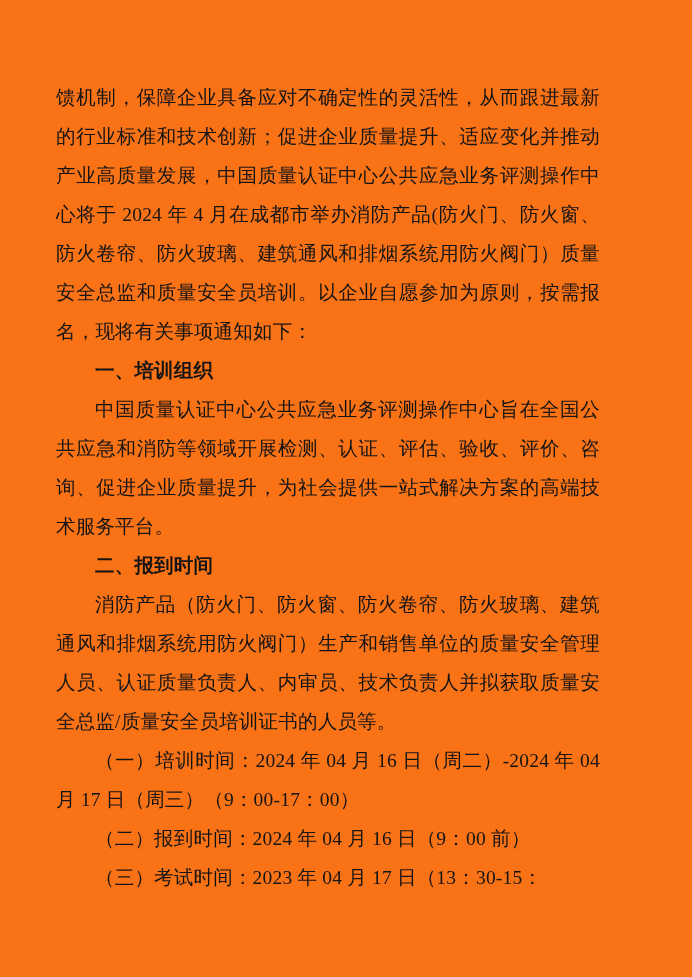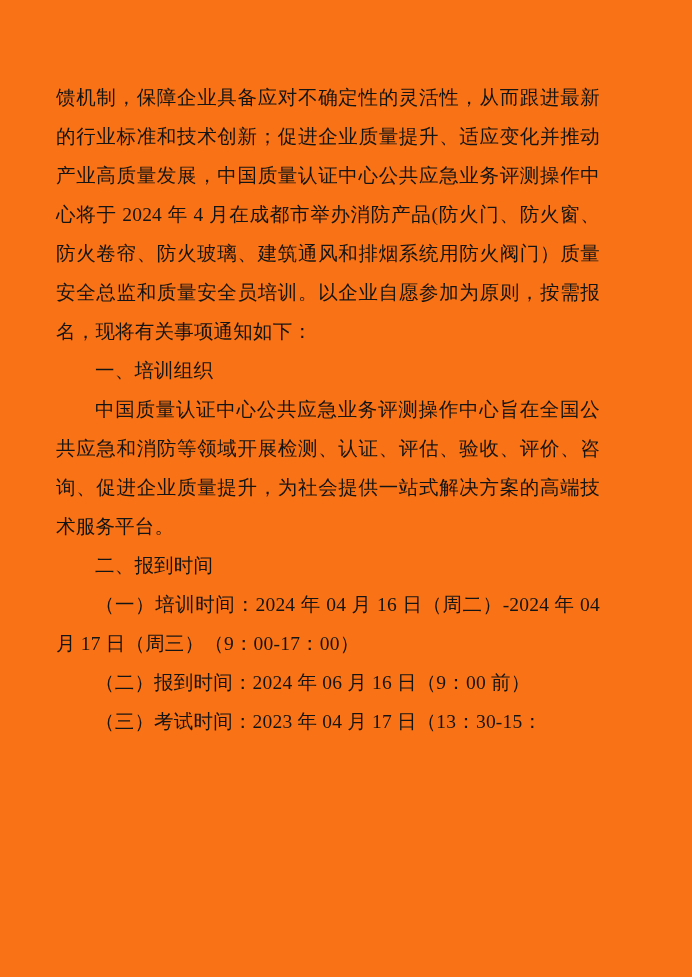--- a/index.html
+++ b/index.html
@@ -32,31 +32,32 @@
   .para {
     margin: 0;
     white-space: pre-wrap;
   }
   .para.indent {
     text-indent: 39px;
   }
   .heading {
     margin: 0;
     text-indent: 39px;
-    font-weight: normal;
+    font-weight: bold;
     font-size: 19.5px;
     line-height: 39px;
   }
 </style>
 </head>
 <body>
 
 <div class="page">
   <div class="doc-body">
     <p class="para">馈机制，保障企业具备应对不确定性的灵活性，从而跟进最新的行业标准和技术创新；促进企业质量提升、适应变化并推动产业高质量发展，中国质量认证中心公共应急业务评测操作中心将于 2024 年 4 月在成都市举办消防产品(防火门、防火窗、防火卷帘、防火玻璃、建筑通风和排烟系统用防火阀门）质量安全总监和质量安全员培训。以企业自愿参加为原则，按需报名，现将有关事项通知如下：</p>
     <p class="heading">一、培训组织</p>
     <p class="para indent">中国质量认证中心公共应急业务评测操作中心旨在全国公共应急和消防等领域开展检测、认证、评估、验收、评价、咨询、促进企业质量提升，为社会提供一站式解决方案的高端技术服务平台。</p>
     <p class="heading">二、报到时间</p>
+    <p class="para indent">消防产品（防火门、防火窗、防火卷帘、防火玻璃、建筑通风和排烟系统用防火阀门）生产和销售单位的质量安全管理人员、认证质量负责人、内审员、技术负责人并拟获取质量安全总监/质量安全员培训证书的人员等。</p>
     <p class="para indent">（一）培训时间：2024 年 04 月 16 日（周二）-2024 年 04 月 17 日（周三）（9：00-17：00）</p>
-    <p class="para indent">（二）报到时间：2024 年 06 月 16 日（9：00 前）</p>
+    <p class="para indent">（二）报到时间：2024 年 04 月 16 日（9：00 前）</p>
     <p class="para indent">（三）考试时间：2023 年 04 月 17 日（13：30-15：</p>
   </div>
 </div>
 
 </body></html>

